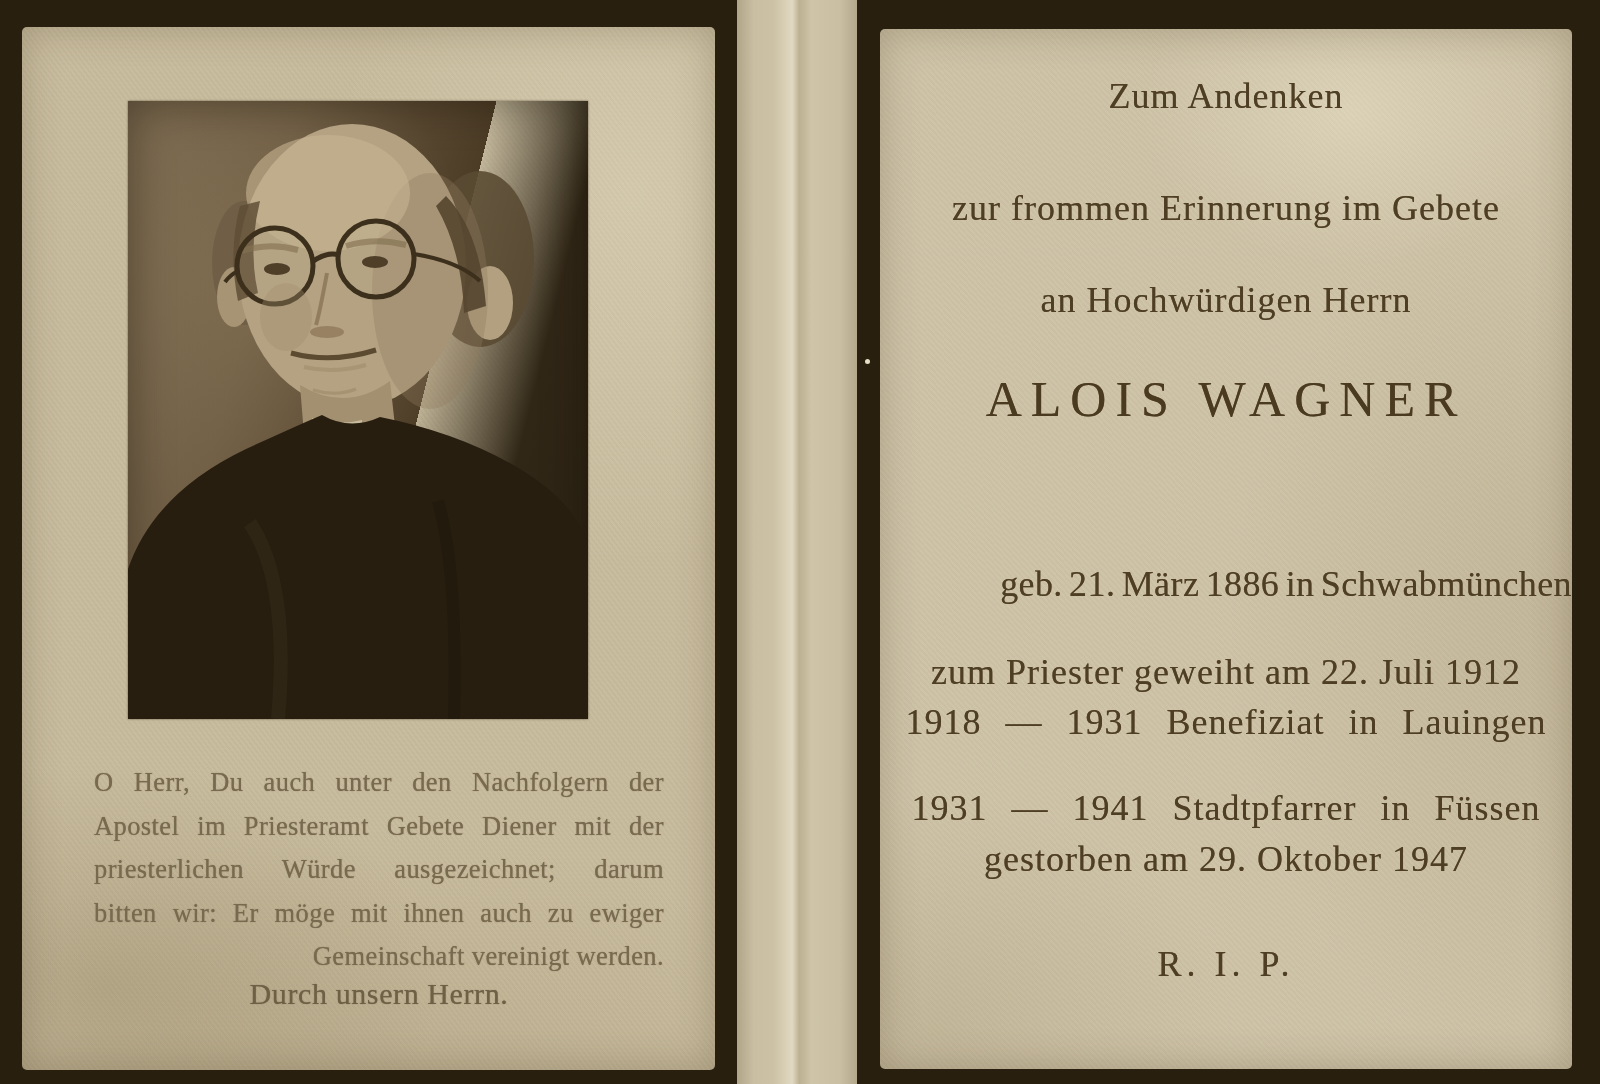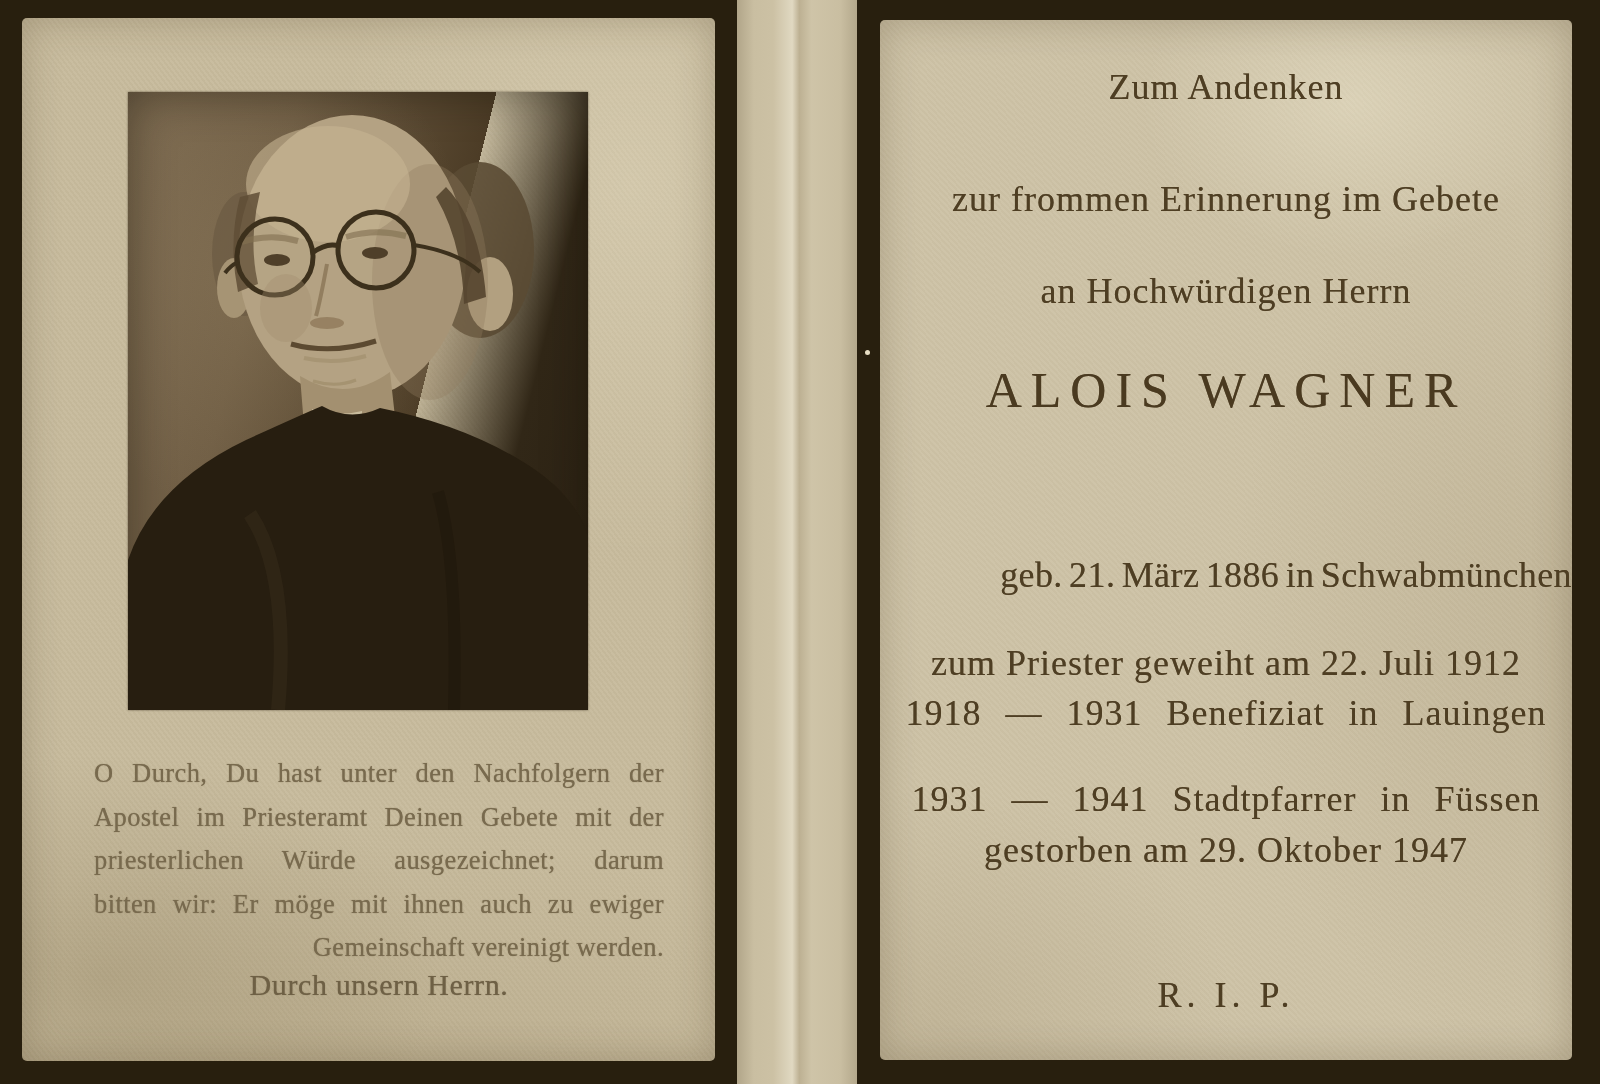--- a/index.html
+++ b/index.html
@@ -16,21 +16,21 @@
         rgba(255,252,238,0.0) 30%, rgba(255,252,238,0.40) 46%,
         rgba(110,90,55,0.16) 52%, rgba(255,252,238,0.05) 62%,
         rgba(70,55,30,0.02) 86%, rgba(70,55,30,0.18) 100%),
       #ccc1a4;
   }
   
   .panel{position:absolute;top:0;height:1084px;box-sizing:border-box;background:#281f0e;}
   .panel-left{left:0;width:737px;}
   .panel-right{left:857px;width:743px;}
   .paper{position:absolute;border-radius:5px;
-    box-shadow:inset 0 0 38px rgba(60,45,20,0.25);}
+    box-shadow:inset 0 0 38px rgba(60,45,20,0.25);margin-top:9px;}
   .paper-left{
     left:22px;top:18px;width:693px;height:1043px;
     background:
       radial-gradient(ellipse 480px 320px at 12% 92%, rgba(105,88,52,0.20), transparent 70%),
       radial-gradient(ellipse 420px 520px at 88% 16%, rgba(255,248,225,0.22), transparent 72%),
       radial-gradient(ellipse 640px 380px at 50% 104%, rgba(118,98,60,0.16), transparent 75%),
       repeating-linear-gradient(53deg, rgba(255,255,250,0.035) 0 2px, rgba(95,80,50,0.03) 2px 4px),
       #c7bb9d;
   }
   .paper-right{
@@ -131,22 +131,22 @@
 
           <path d="M184,317 Q206,326 234,319 L234,336 L184,336 Z" fill="#c9bc9d"></path>
 
           <path d="M0,618 L0,468 Q26,392 118,348 Q175,322 194,314 Q222,330 252,316 Q332,332 392,368 Q446,400 460,444 L460,618 Z" fill="#271e10"></path>
           <path d="M122,422 Q162,482 150,618" stroke="#3a2f1c" stroke-width="14" opacity="0.45" fill="none"></path>
           <path d="M310,400 Q330,470 326,618" stroke="#1d1609" stroke-width="12" opacity="0.5" fill="none"></path>
         </svg>
       </figure>
 
       <div class="prayer">
-        <div class="jline">O Durch, Du hast unter den Nachfolgern der</div>
-        <div class="jline">Apostel im Priesteramt Deinen Gebete mit der</div>
+        <div class="jline">O Herr, Du auch unter den Nachfolgern der</div>
+        <div class="jline">Apostel im Priesteramt Gebete Diener mit der</div>
         <div class="jline">priesterlichen Würde ausgezeichnet; darum</div>
         <div class="jline">bitten wir: Er möge mit ihnen auch zu ewiger</div>
         <div class="lline">Gemeinschaft vereinigt werden.</div>
       </div>
 
       <div class="closing">Durch unsern Herrn.</div>
     </div>
   </section>
 
   <section class="panel panel-right">
@@ -161,19 +161,19 @@
 
 
       <div class="rline r-tight" style="top:534px">geb. 21. März 1886 in Schwabmünchen</div>
 
       <div class="rline" style="top:622px">zum Priester geweiht am 22. Juli 1912</div>
       <div class="rline r-spread" style="top:672px">1918 — 1931 Benefiziat in Lauingen</div>
       <div class="rline r-spread" style="top:758px">1931 — 1941 Stadtpfarrer in Füssen</div>
 
       <div class="rline" style="top:809px">gestorben am 29. Oktober 1947</div>
 
-      <div class="rline r-rip" style="top:954px">R. I. P.</div>
+      <div class="rline r-rip" style="top:914px">R. I. P.</div>
 
       <div class="speck" style="left:-15px;top:330px;width:5px;height:5px"></div>
     </div>
   </section>
 
 </div>
 
 </body></html>

